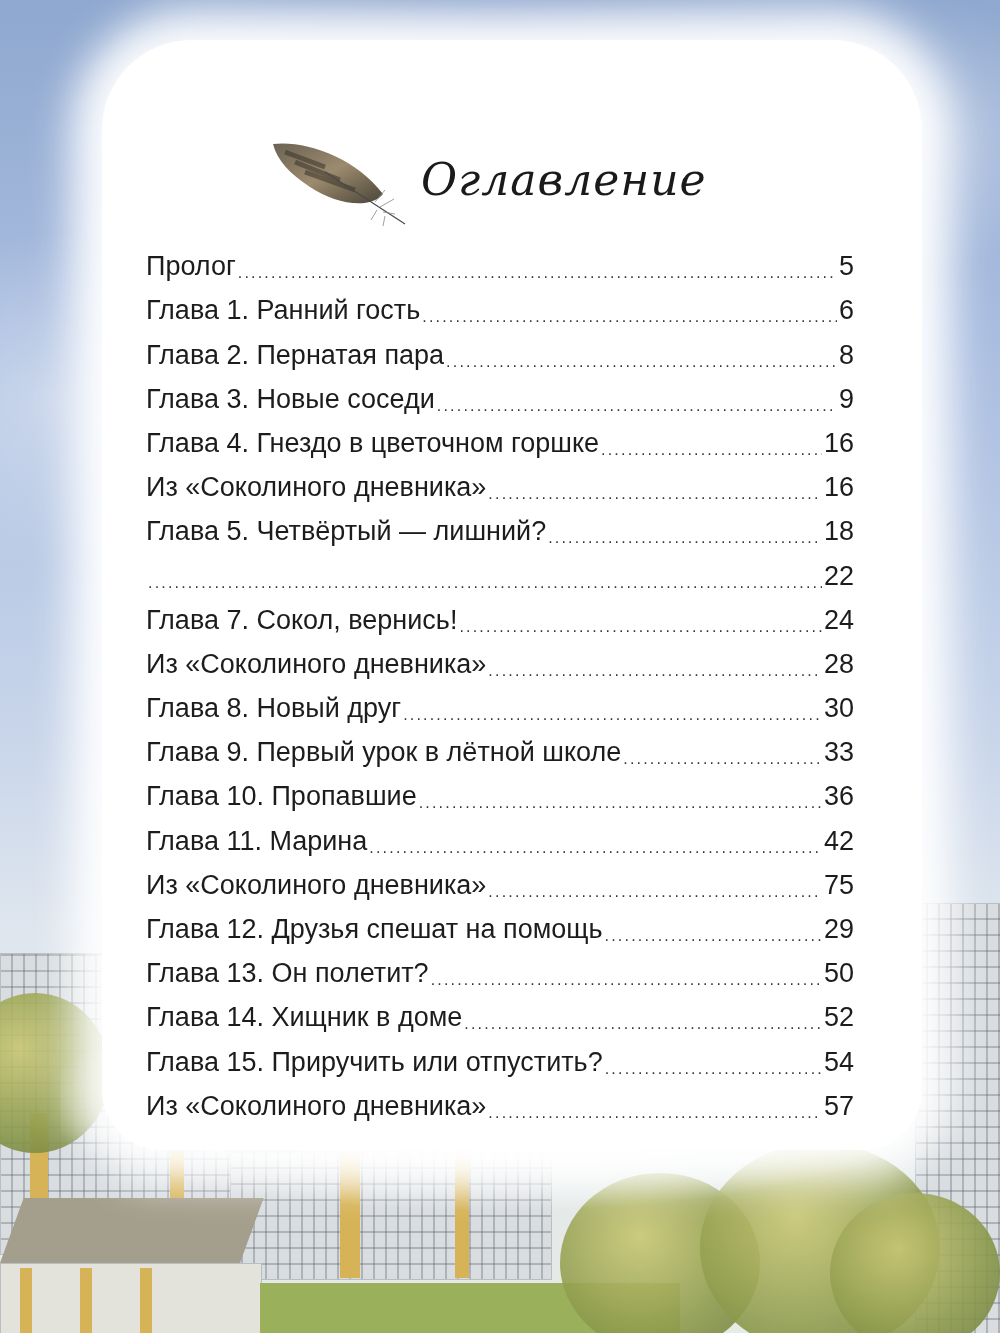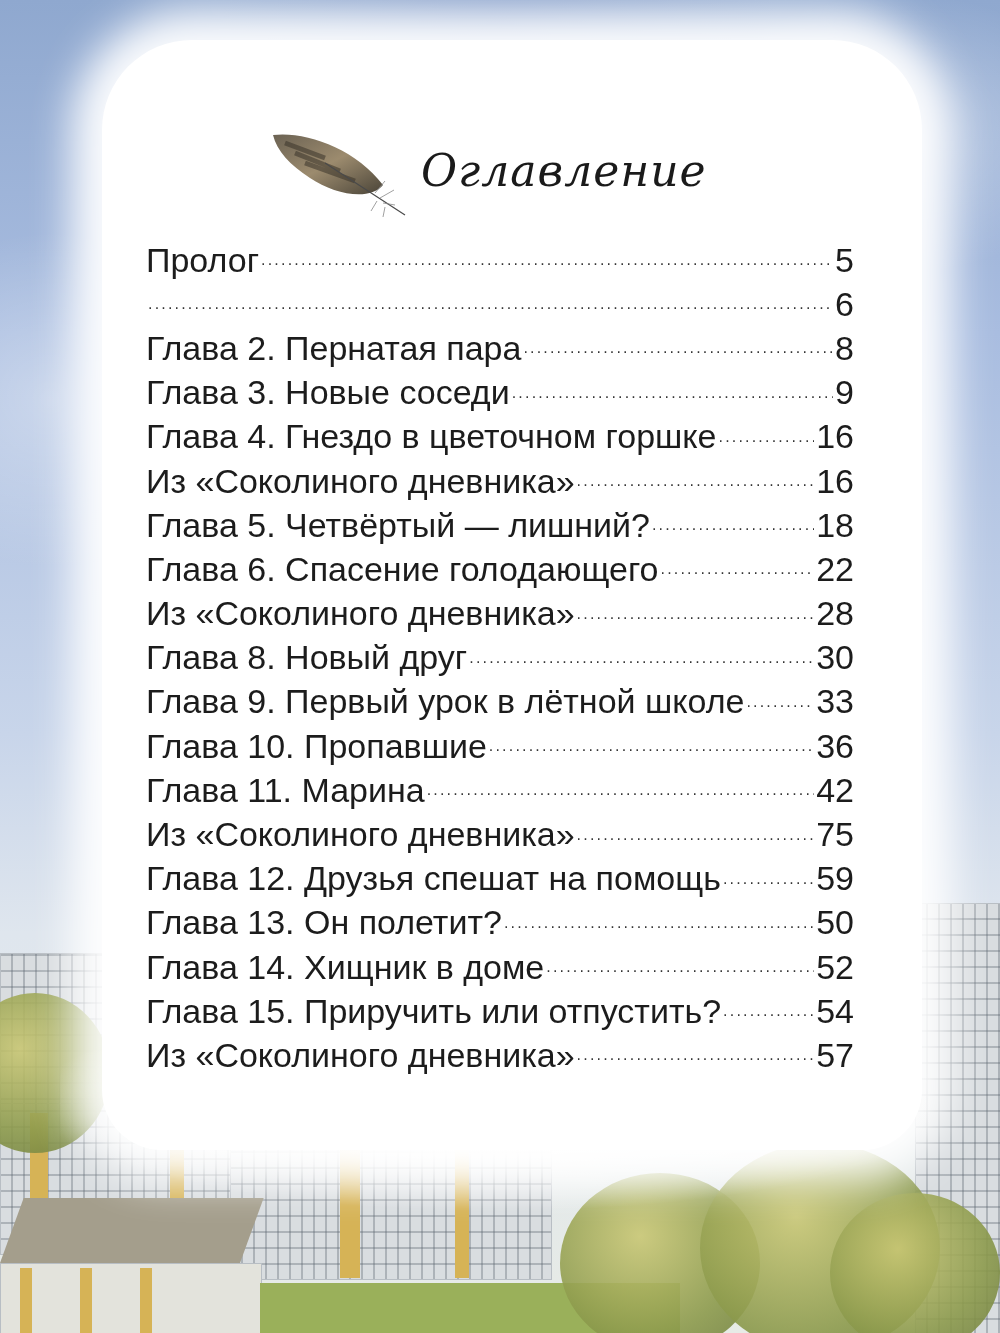--- a/index.html
+++ b/index.html
@@ -18,26 +18,26 @@
       repeating-linear-gradient(0deg, transparent 0 14px, rgba(90,100,110,0.35) 14px 16px); }
   .stripe { position:absolute; background:#d6b356; }
   .roof { position:absolute; background:#a49e8c; }
   .tree { position:absolute; border-radius:50%; background:radial-gradient(circle at 40% 35%, #c9c774, #8c9a4c 60%, #6c7b3c); opacity:0.9; }
   .grass { position:absolute; background:#9ab05a; }
   .panel { position:absolute; left:102px; top:40px; width:820px; height:1110px;
     background:#ffffff; border-radius:90px 90px 60px 60px;
     box-shadow: 0 0 40px 30px rgba(255,255,255,0.95); }
   .panel-fade { position:absolute; left:60px; right:70px; top:1050px; height:170px;
     background: radial-gradient(ellipse 460px 110px at 50% 30%, rgba(255,255,255,1) 40%, rgba(255,255,255,0) 100%); }
-  .header { position:absolute; left:265px; top:123px; width:440px; height:110px; }
+  .header { position:absolute; left:265px; top:132px; width:440px; height:110px; }
   .feather { position:absolute; left:0; top:0; width:150px; height:100px; }
   .title { position:absolute; left:156px; top:22px; font-family:"DejaVu Serif", serif; font-style:italic;
     font-size:44px; color:#1a1a1a; letter-spacing:1px; }
   .toc { position:absolute; left:146px; top:238px; width:708px; }
-  .row { display:flex; align-items:center; height:44.2px; font-size:34px; color:#1c1c1c; }
+  .row { display:flex; align-items:flex-end; height:44.2px; font-size:27px; color:#1c1c1c; }
   .row .label { white-space:nowrap; }
   .row .dots { flex:1; overflow:hidden; white-space:nowrap; margin:0 2px; font-size:16px; letter-spacing:2.2px; color:#333; }
   .row .dots::after { content:"................................................................................................................................................"; }
   .row .page { white-space:nowrap; text-align:right; }
 </style>
 </head>
 <body>
 
 <div class="sky-texture"></div>
 
@@ -84,20 +84,21 @@
   <span class="title">Оглавление</span>
 </div>
 
 <div class="toc">
   <div class="row">
       <span class="label">Пролог</span>
       <span class="dots"></span>
       <span class="page">5</span>
     </div>
   <div class="row">
+      <span class="label">Глава 1. Ранний гость</span>
       <span class="dots"></span>
       <span class="page">6</span>
     </div>
   <div class="row">
       <span class="label">Глава 2. Пернатая пара</span>
       <span class="dots"></span>
       <span class="page">8</span>
     </div>
   <div class="row">
       <span class="label">Глава 3. Новые соседи</span>
@@ -113,23 +114,27 @@
       <span class="label">Из «Соколиного дневника»</span>
       <span class="dots"></span>
       <span class="page">16</span>
     </div>
   <div class="row">
       <span class="label">Глава 5. Четвёртый — лишний?</span>
       <span class="dots"></span>
       <span class="page">18</span>
     </div>
   <div class="row">
-      <span class="label">Глава 6. Спасение голодающего</span>
       <span class="dots"></span>
       <span class="page">22</span>
+    </div>
+  <div class="row">
+      <span class="label">Глава 7. Сокол, вернись!</span>
+      <span class="dots"></span>
+      <span class="page">24</span>
     </div>
   <div class="row">
       <span class="label">Из «Соколиного дневника»</span>
       <span class="dots"></span>
       <span class="page">28</span>
     </div>
   <div class="row">
       <span class="label">Глава 8. Новый друг</span>
       <span class="dots"></span>
       <span class="page">30</span>
@@ -150,21 +155,21 @@
       <span class="page">42</span>
     </div>
   <div class="row">
       <span class="label">Из «Соколиного дневника»</span>
       <span class="dots"></span>
       <span class="page">75</span>
     </div>
   <div class="row">
       <span class="label">Глава 12. Друзья спешат на помощь</span>
       <span class="dots"></span>
-      <span class="page">59</span>
+      <span class="page">29</span>
     </div>
   <div class="row">
       <span class="label">Глава 13. Он полетит?</span>
       <span class="dots"></span>
       <span class="page">50</span>
     </div>
   <div class="row">
       <span class="label">Глава 14. Хищник в доме</span>
       <span class="dots"></span>
       <span class="page">52</span>

